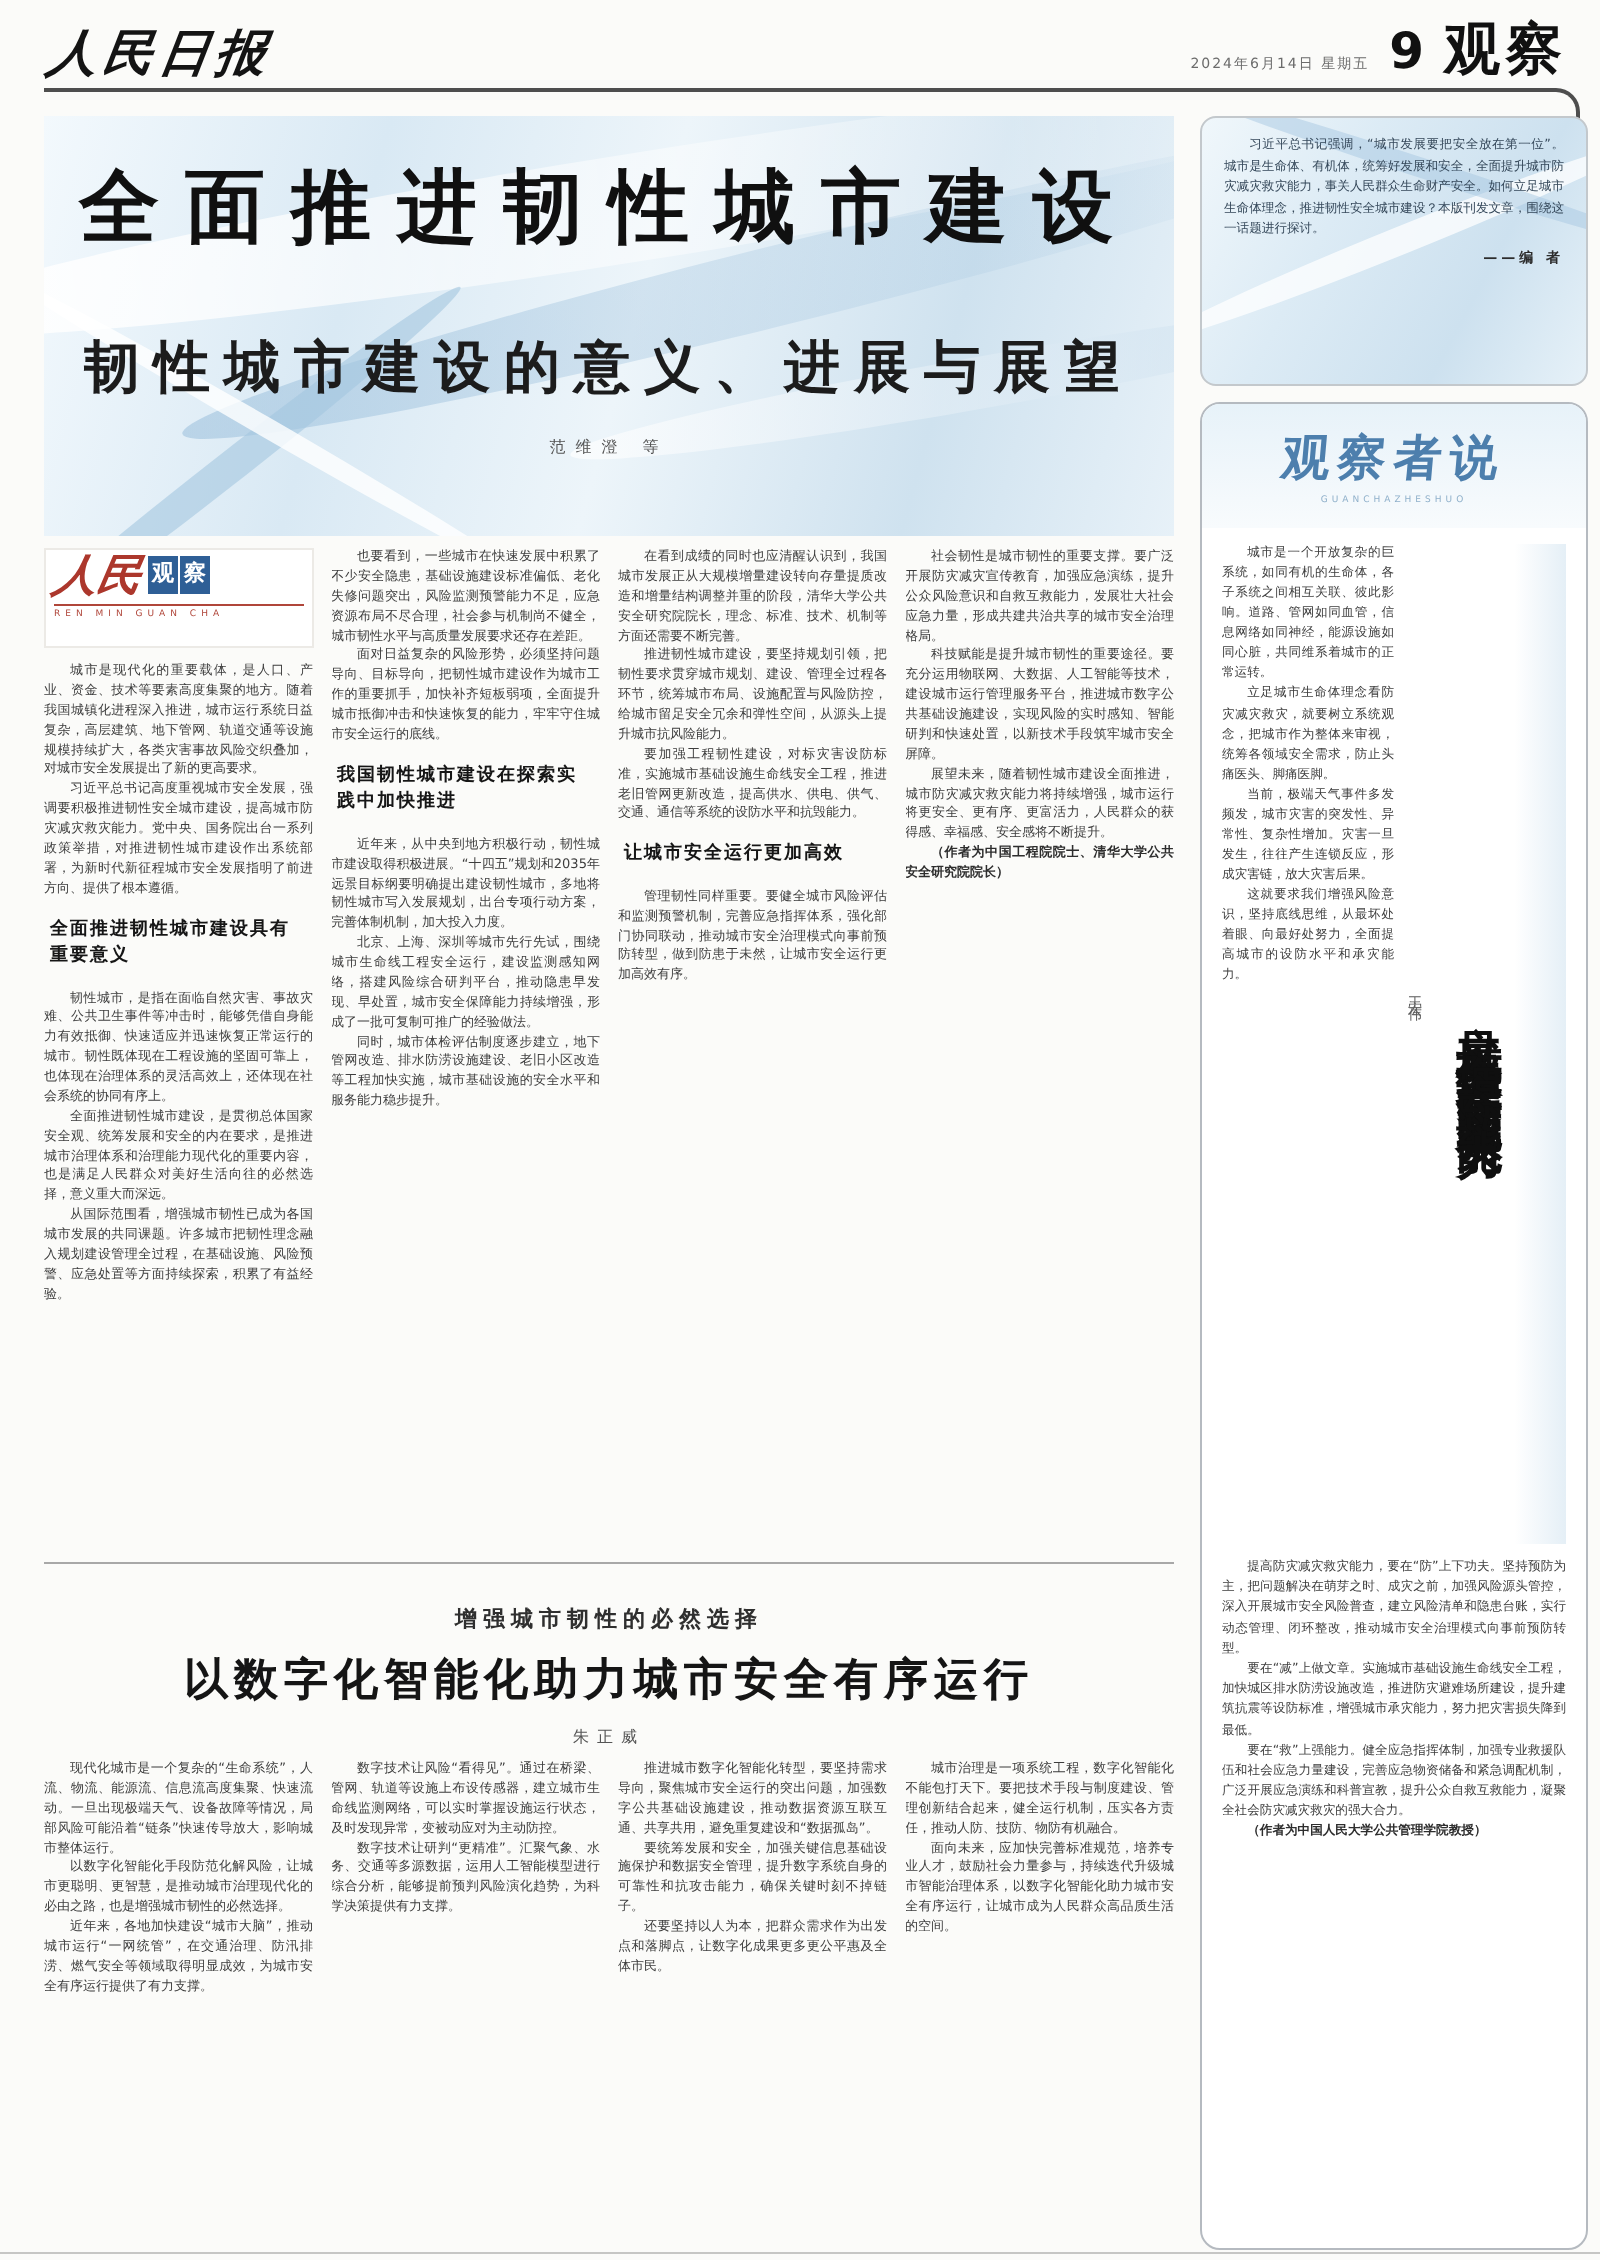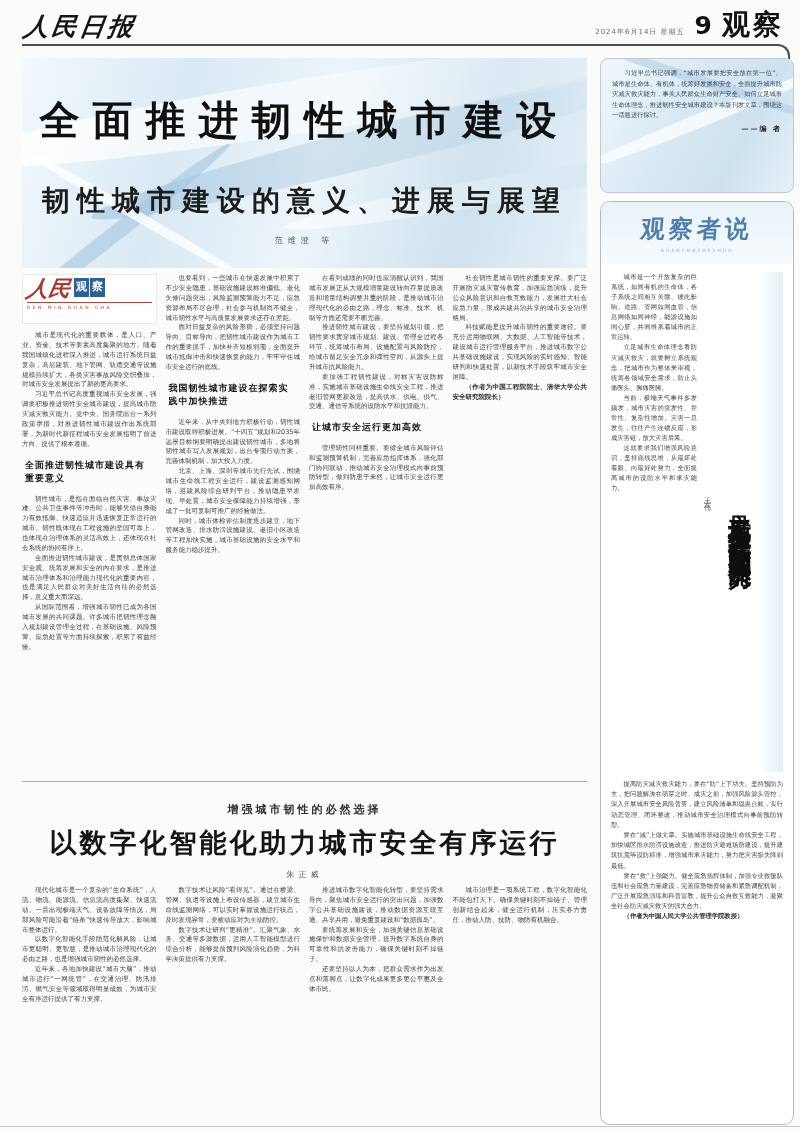--- a/index.html
+++ b/index.html
@@ -29,21 +29,21 @@
   .s1{width:760px;height:54px;top:18px;left:-80px;transform:rotate(-9deg);
       background:linear-gradient(90deg,rgba(255,255,255,.95),rgba(255,255,255,0));}
   .s2{width:620px;height:40px;top:64px;left:60px;transform:rotate(-14deg);
       background:linear-gradient(90deg,rgba(153,190,219,.55),rgba(255,255,255,0));}
   .s3{width:300px;height:16px;top:170px;left:-60px;transform:rotate(-38deg);
       background:rgba(164,198,224,.6);}
   .s4{width:300px;height:10px;top:150px;left:-40px;transform:rotate(30deg);
       background:rgba(255,255,255,.8);}
   .s5{width:420px;height:26px;top:120px;left:260px;transform:rotate(-10deg);
       background:linear-gradient(90deg,rgba(255,255,255,.7),rgba(178,208,230,.4));}
-  .headline{position:relative;margin:0;padding-top:35px;text-align:center;
+  .headline{position:relative;margin:0;padding-top:18px;text-align:center;
             font-size:40px;font-weight:800;letter-spacing:13px;color:#101010;
             font-family:"Liberation Sans","DejaVu Sans",sans-serif;}
   .subtitle{position:relative;margin:34px 0 0;text-align:center;font-size:28px;font-weight:600;
             letter-spacing:7px;color:#1c1c1c;}
   .byline{position:relative;margin-top:15px;text-align:center;font-size:8px;color:#555;letter-spacing:5px;}
 
   
   .cols{display:flex;gap:9px;margin-top:6px;overflow:hidden;}
   .cols-top{height:503px;}
   .cols-bottom{height:233px;}
@@ -61,21 +61,21 @@
              color:#ac372c;line-height:1;transform:skewX(-10deg);}
   .rm-block{display:flex;gap:1px;margin-bottom:2px;}
   .rm-block span{background:#2e5f96;color:#fff;font-size:11px;font-weight:bold;padding:1px 2px;}
   .rm-line{border-top:1px solid #b0463a;margin-top:3px;}
   .rm-pinyin{font-size:4.5px;color:#b0463a;letter-spacing:2.5px;margin-top:2px;}
 
   
   .second{margin-top:4px;border-top:1px solid #a8a8a8;}
   .kicker{margin-top:20px;text-align:center;font-size:11px;font-weight:bold;color:#2f2f2f;letter-spacing:3px;}
   .headline2{margin:8px 0 0;text-align:center;font-family:"Liberation Serif","DejaVu Serif",serif;
-             font-weight:bold;font-size:27px;letter-spacing:3px;color:#151515;}
+             font-weight:bold;font-size:22px;letter-spacing:3px;color:#151515;}
   .byline2{margin-top:8px;text-align:center;font-size:8px;color:#555;letter-spacing:4px;}
   .second .cols{}
 
   
   .ed-box{height:135px;box-sizing:border-box;border:1px solid #c3c8cc;border-radius:8px;
           padding:9px 11px;overflow:hidden;position:relative;
           background:linear-gradient(118deg,#f0f7fb 0%,#dcebf5 35%,#cde1ef 70%,#e6f1f8 100%);}
   .ed-ribbon{position:absolute;width:260px;height:14px;top:54px;left:-30px;transform:rotate(-22deg);
              background:rgba(255,255,255,.75);border-radius:50%;}
   .ed-ribbon2{position:absolute;width:260px;height:10px;top:20px;left:-20px;transform:rotate(18deg);
@@ -159,29 +159,30 @@
       </div>
       <div class="col">
           <p class="body-p">也要看到，一些城市在快速发展中积累了不少安全隐患，基础设施建设标准偏低、老化失修问题突出，风险监测预警能力不足，应急资源布局不尽合理，社会参与机制尚不健全，城市韧性水平与高质量发展要求还存在差距。</p>
           <p class="body-p">面对日益复杂的风险形势，必须坚持问题导向、目标导向，把韧性城市建设作为城市工作的重要抓手，加快补齐短板弱项，全面提升城市抵御冲击和快速恢复的能力，牢牢守住城市安全运行的底线。</p>
           <h4 class="subhead">我国韧性城市建设在探索实践中加快推进</h4>
           <p class="body-p">近年来，从中央到地方积极行动，韧性城市建设取得积极进展。“十四五”规划和2035年远景目标纲要明确提出建设韧性城市，多地将韧性城市写入发展规划，出台专项行动方案，完善体制机制，加大投入力度。</p>
           <p class="body-p">北京、上海、深圳等城市先行先试，围绕城市生命线工程安全运行，建设监测感知网络，搭建风险综合研判平台，推动隐患早发现、早处置，城市安全保障能力持续增强，形成了一批可复制可推广的经验做法。</p>
           <p class="body-p">同时，城市体检评估制度逐步建立，地下管网改造、排水防涝设施建设、老旧小区改造等工程加快实施，城市基础设施的安全水平和服务能力稳步提升。</p>
         </div>
       <div class="col">
-          <p class="body-p">在看到成绩的同时也应清醒认识到，我国城市发展正从大规模增量建设转向存量提质改造和增量结构调整并重的阶段，是推动城市治理现代化的必由之路，理念、标准、技术、机制等方面还需要不断完善。</p>
+          <p class="body-p">在看到成绩的同时也应清醒认识到，我国城市发展正从大规模增量建设转向存量提质改造和增量结构调整并重的阶段，清华大学公共安全研究院院长，理念、标准、技术、机制等方面还需要不断完善。</p>
           <p class="body-p">推进韧性城市建设，要坚持规划引领，把韧性要求贯穿城市规划、建设、管理全过程各环节，统筹城市布局、设施配置与风险防控，给城市留足安全冗余和弹性空间，从源头上提升城市抗风险能力。</p>
           <p class="body-p">要加强工程韧性建设，对标灾害设防标准，实施城市基础设施生命线安全工程，推进老旧管网更新改造，提高供水、供电、供气、交通、通信等系统的设防水平和抗毁能力。</p>
           <h4 class="subhead">让城市安全运行更加高效</h4>
           <p class="body-p">管理韧性同样重要。要健全城市风险评估和监测预警机制，完善应急指挥体系，强化部门协同联动，推动城市安全治理模式向事前预防转型，做到防患于未然，让城市安全运行更加高效有序。</p>
         </div>
       <div class="col">
           <p class="body-p">社会韧性是城市韧性的重要支撑。要广泛开展防灾减灾宣传教育，加强应急演练，提升公众风险意识和自救互救能力，发展壮大社会应急力量，形成共建共治共享的城市安全治理格局。</p>
           <p class="body-p">科技赋能是提升城市韧性的重要途径。要充分运用物联网、大数据、人工智能等技术，建设城市运行管理服务平台，推进城市数字公共基础设施建设，实现风险的实时感知、智能研判和快速处置，以新技术手段筑牢城市安全屏障。</p>
+          <p class="body-p">展望未来，随着韧性城市建设全面推进，城市防灾减灾救灾能力将持续增强，城市运行将更安全、更有序、更富活力，人民群众的获得感、幸福感、安全感将不断提升。</p>
           <p class="body-p note">（作者为中国工程院院士、清华大学公共安全研究院院长）</p>
         </div>
     </div>
 
     <div class="second">
       <div class="kicker">增强城市韧性的必然选择</div>
       <h2 class="headline2">以数字化智能化助力城市安全有序运行</h2>
       <div class="byline2">朱正威</div>
       <div class="cols cols-bottom">
         <div class="col">
@@ -192,21 +193,22 @@
         <div class="col">
             <p class="body-p">数字技术让风险“看得见”。通过在桥梁、管网、轨道等设施上布设传感器，建立城市生命线监测网络，可以实时掌握设施运行状态，及时发现异常，变被动应对为主动防控。</p>
             <p class="body-p">数字技术让研判“更精准”。汇聚气象、水务、交通等多源数据，运用人工智能模型进行综合分析，能够提前预判风险演化趋势，为科学决策提供有力支撑。</p>
           </div>
         <div class="col">
             <p class="body-p">推进城市数字化智能化转型，要坚持需求导向，聚焦城市安全运行的突出问题，加强数字公共基础设施建设，推动数据资源互联互通、共享共用，避免重复建设和“数据孤岛”。</p>
             <p class="body-p">要统筹发展和安全，加强关键信息基础设施保护和数据安全管理，提升数字系统自身的可靠性和抗攻击能力，确保关键时刻不掉链子。</p>
             <p class="body-p">还要坚持以人为本，把群众需求作为出发点和落脚点，让数字化成果更多更公平惠及全体市民。</p>
           </div>
         <div class="col">
-            <p class="body-p">城市治理是一项系统工程，数字化智能化不能包打天下。确保关键时刻不掉链子、管理创新结合起来，健全运行机制，压实各方责任，推动人防、技防、物防有机融合。</p>
+            <p class="body-p">城市治理是一项系统工程，数字化智能化不能包打天下。要把技术手段与制度建设、管理创新结合起来，健全运行机制，压实各方责任，推动人防、技防、物防有机融合。</p>
+            <p class="body-p">面向未来，应加快完善标准规范，培养专业人才，鼓励社会力量参与，持续迭代升级城市智能治理体系，以数字化智能化助力城市安全有序运行，让城市成为人民群众高品质生活的空间。</p>
           </div>
       </div>
     </div>
   </div>
 
   <div class="sidebar">
 
     <div class="ed-box">
       <div class="ed-ribbon"></div>
       <div class="ed-ribbon2"></div>

